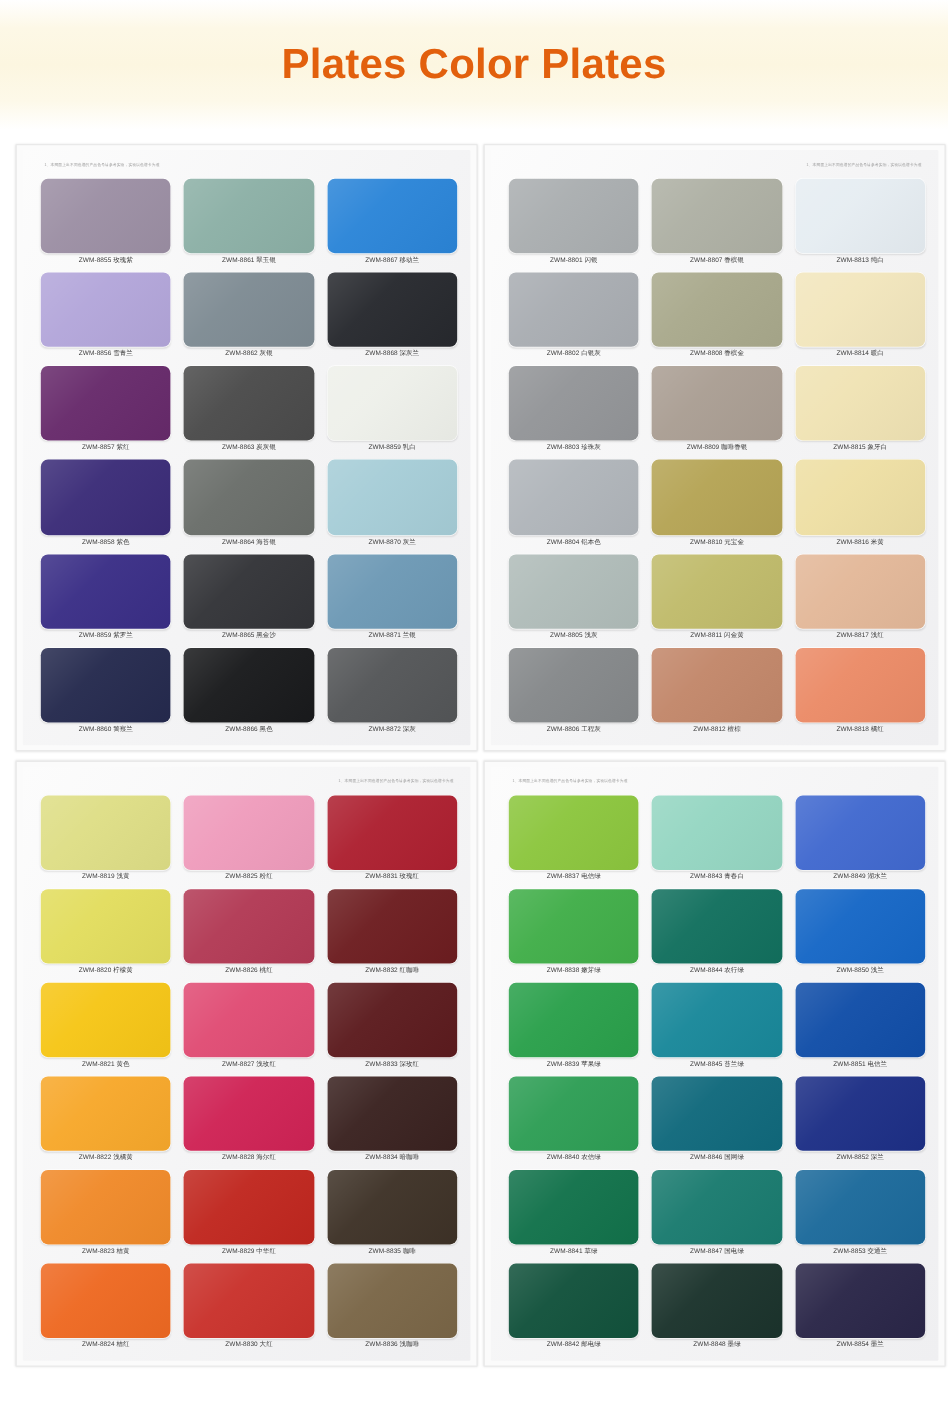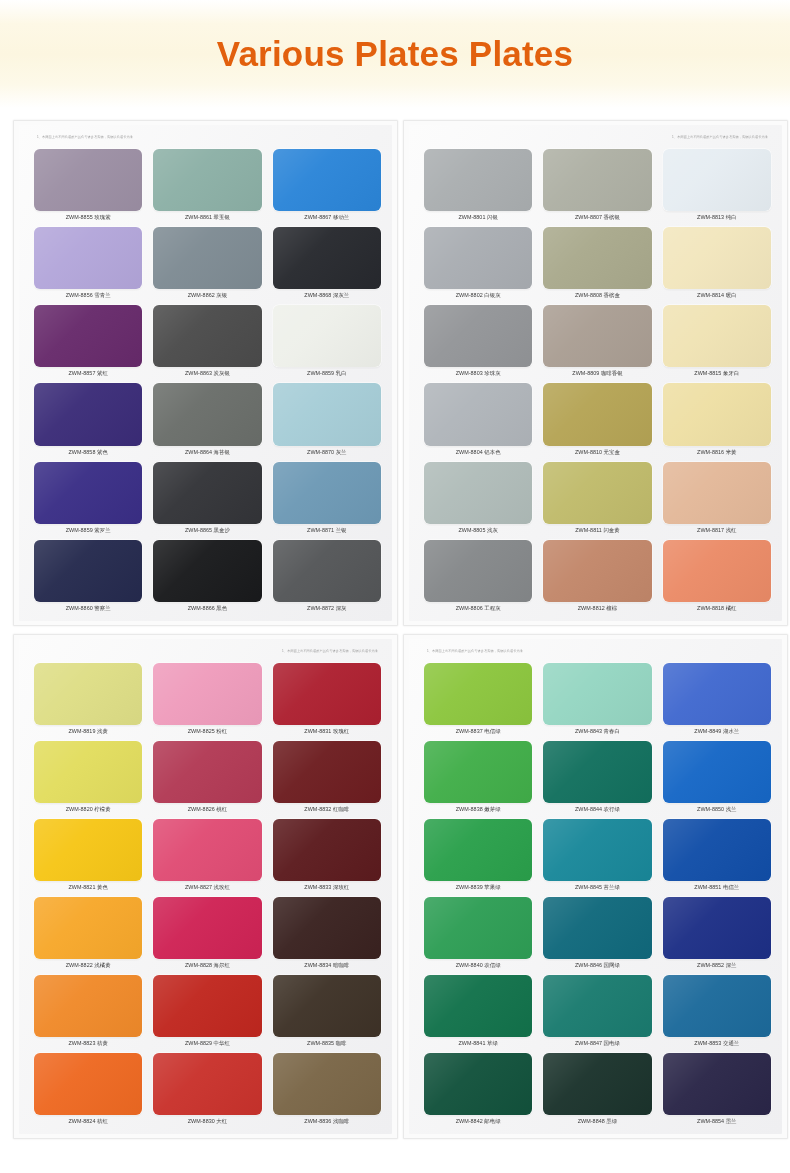--- a/index.html
+++ b/index.html
@@ -142,21 +142,21 @@
     font-size: 5px;
     color: #b9b9b9;
   }
 </style>
 </head>
 <body>
 
 <div id="page">
 
   <div id="header-banner">
-    <div id="header-title">Various Plates Plates</div>
+    <div id="header-title">Plates Color Plates</div>
   </div>
 
   <div id="plates-grid">
 
     <div class="plate">
       <div class="plate-inner">
         <div class="fineprint left">1、本网面上出不同色谱的产品色号请参考实物，实物以色谱卡为准</div>
         <div class="swatch-grid">
             <div class="cell">
               <div class="chip" style="background: rgb(156, 143, 164);"></div>

